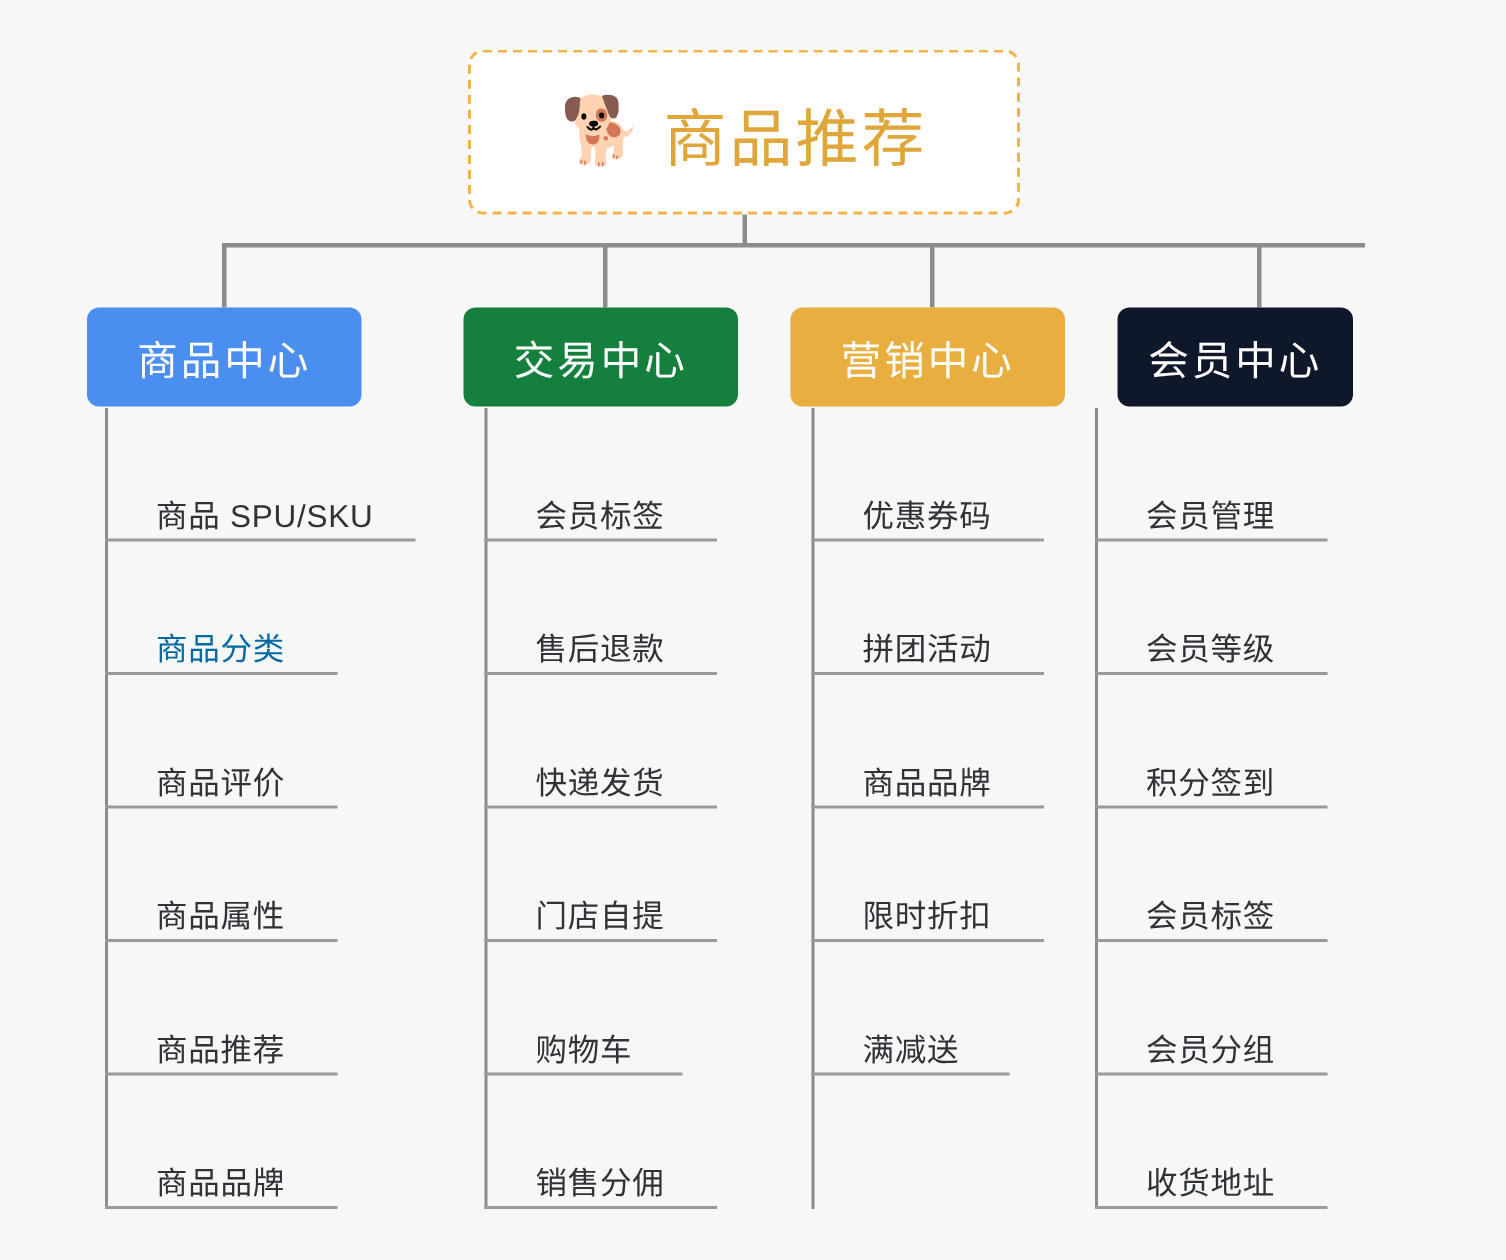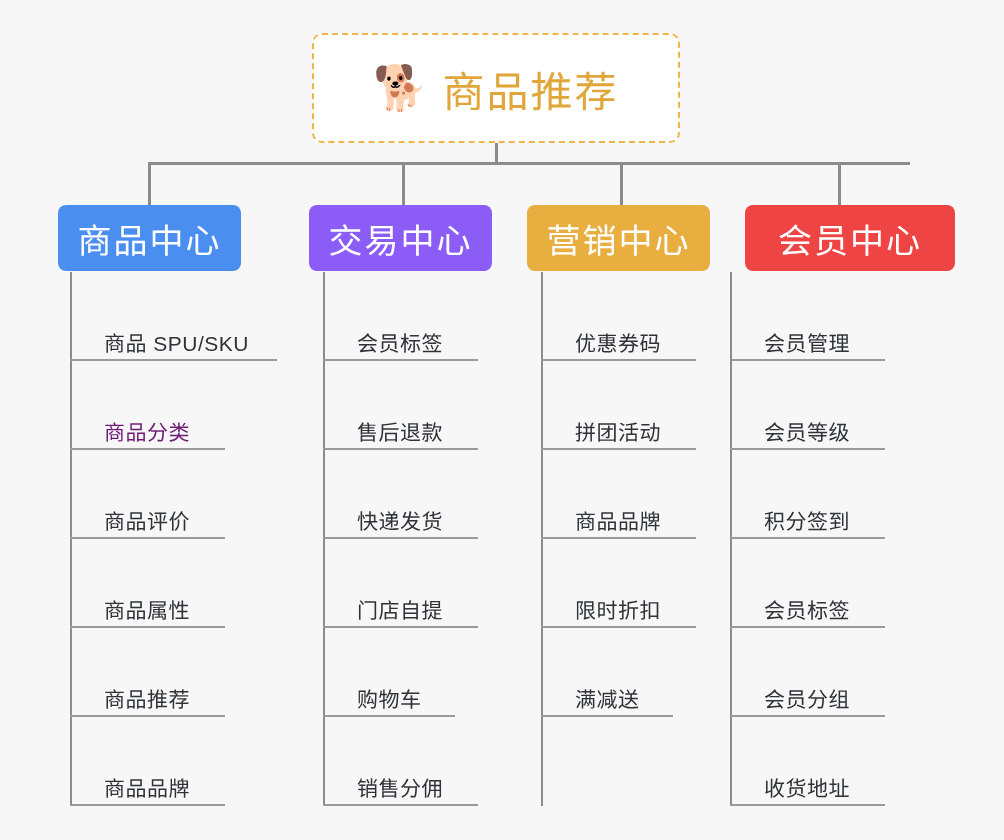--- a/index.html
+++ b/index.html
@@ -61,21 +61,21 @@
   
   .branch-box {
     position: absolute;
     box-sizing: border-box;
     height: 66px;
     border-radius: 8px;
     display: flex;
     align-items: center;
     justify-content: center;
     color: #ffffff;
-    font-size: 34px;
+    font-size: 27px;
     letter-spacing: 2px;
     white-space: nowrap;
     text-align: right;
   }
 
   
   .leaf-column {
     position: absolute;
     top: 272px;
     width: 240px;
@@ -126,38 +126,38 @@
   <div class="line line-h" style="left: 148px; top: 162px; width: 762px; background: rgb(140, 140, 140);"></div>
 
   <div class="line line-v" style="left: 148px; top: 162px; height: 43px; background: rgb(140, 140, 140);"></div>
   <div class="line line-v" style="left: 402px; top: 162px; height: 43px; background: rgb(140, 140, 140);"></div>
   <div class="line line-v" style="left: 620px; top: 162px; height: 43px; background: rgb(140, 140, 140);"></div>
   <div class="line line-v" style="left: 838px; top: 162px; height: 43px; background: rgb(140, 140, 140);"></div>
 
   <div class="branch-box" style="left: 58px; top: 205px; width: 183px; background: rgb(74, 142, 240);">
     <span>商品中心</span>
   </div>
-  <div class="branch-box" style="left: 309px; top: 205px; width: 183px; background: #8b5cf6;">
+  <div class="branch-box" style="left: 309px; top: 205px; width: 183px; background: #15803d;">
     <span>交易中心</span>
   </div>
   <div class="branch-box" style="left: 527px; top: 205px; width: 183px; background: rgb(232, 174, 63); font-family: Liberation Serif, serif;">
     <span>营销中心</span>
   </div>
-  <div class="branch-box" style="left: 745px; top: 205px; width: 210px; background: #ef4444;">
+  <div class="branch-box" style="left: 745px; top: 205px; width: 157px; background: #0f172a;">
     <span>会员中心</span>
   </div>
 
   <div class="leaf-column" style="left:70px;">
     <div class="leaf-spine" style="height: 534px; background: rgb(140, 140, 140);"></div>
     <div class="leaf-item">
       <span class="leaf-text" style="color: rgb(47, 51, 56);">商品 SPU/SKU</span>
       <span class="leaf-underline" style="width: 207px; background: rgb(154, 154, 154);"></span>
     </div>
     <div class="leaf-item">
-      <span class="leaf-text" style="color: #701a75;">商品分类</span>
+      <span class="leaf-text" style="color: #0369a1;">商品分类</span>
       <span class="leaf-underline" style="width: 155px; background: rgb(154, 154, 154);"></span>
     </div>
     <div class="leaf-item">
       <span class="leaf-text" style="color: rgb(47, 51, 56);">商品评价</span>
       <span class="leaf-underline" style="width: 155px; background: rgb(154, 154, 154);"></span>
     </div>
     <div class="leaf-item">
       <span class="leaf-text" style="color: rgb(47, 51, 56);">商品属性</span>
       <span class="leaf-underline" style="width: 155px; background: rgb(154, 154, 154);"></span>
     </div>

